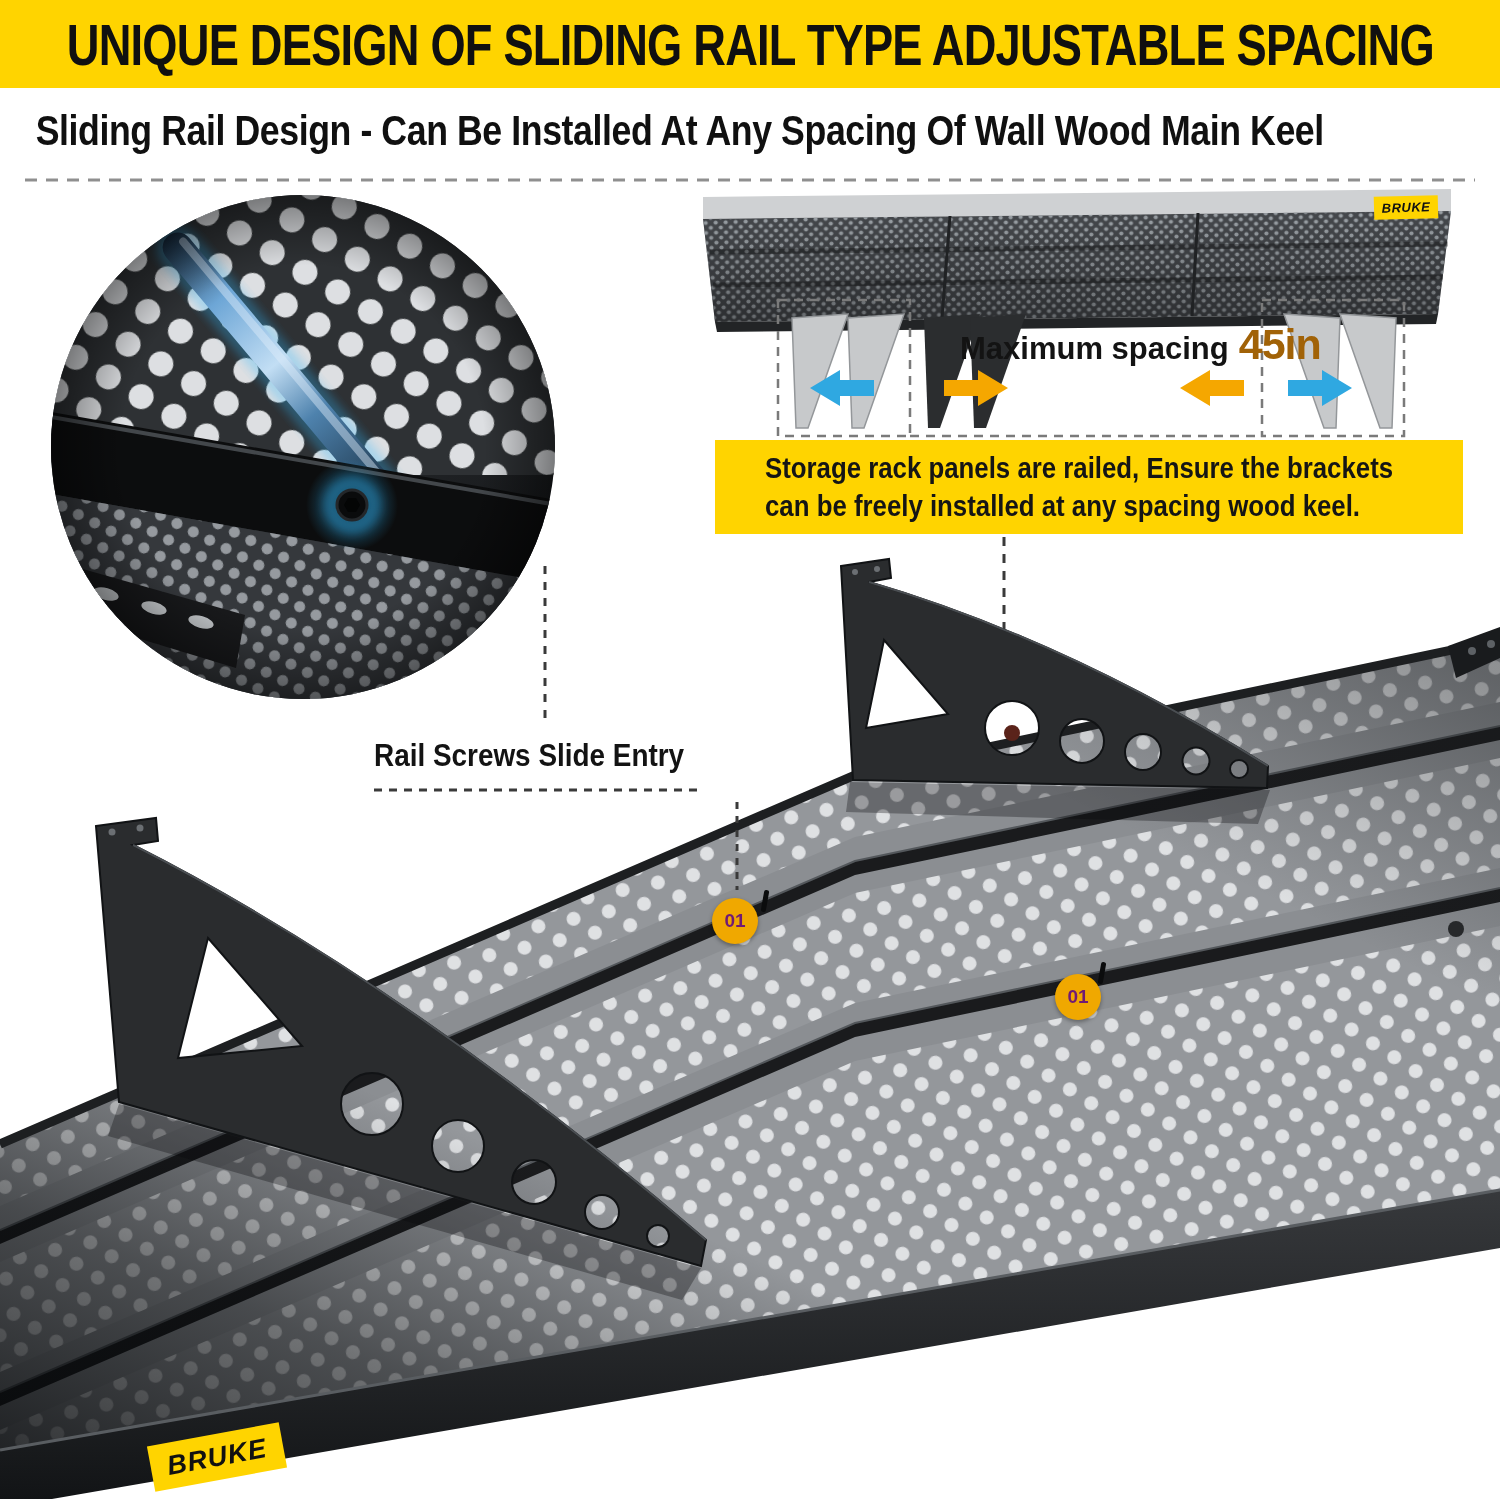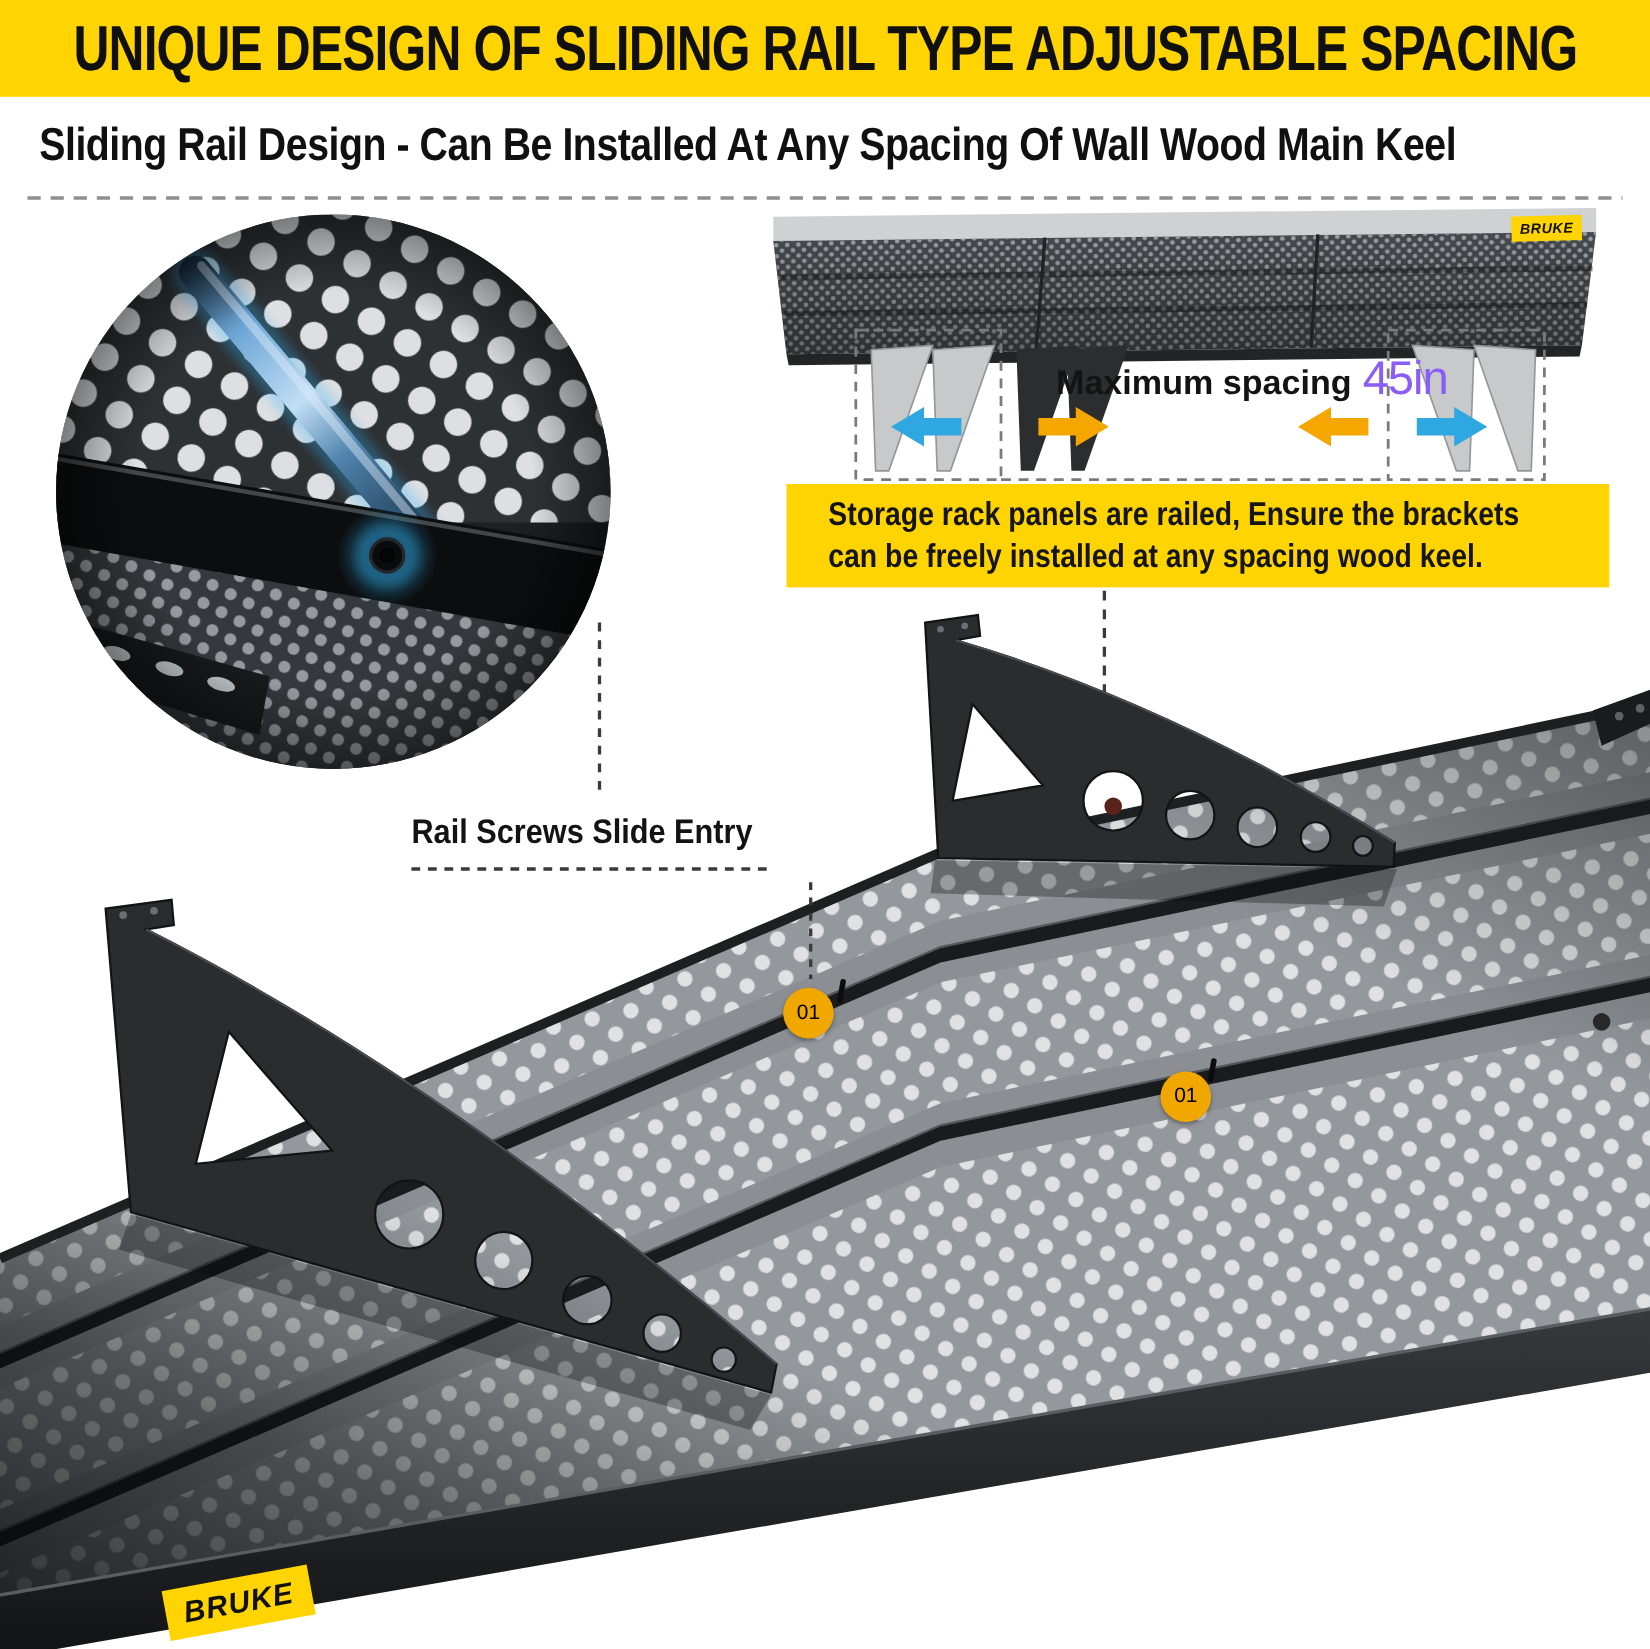--- a/index.html
+++ b/index.html
@@ -11,32 +11,32 @@
   .banner{position:absolute;left:0;top:0;width:1500px;height:88px;background:var(--banner-yellow,#FFD400);
           display:flex;align-items:center;justify-content:center}
   .banner-text{font-size:58px;font-weight:800;color:#101010;white-space:nowrap;letter-spacing:-1px;
                transform:scaleX(.78);transform-origin:center}
   .subtitle-wrap{position:absolute;left:0;top:92px;width:1360px;height:78px;display:flex;align-items:center;justify-content:center}
   .subtitle-text{font-size:42px;font-weight:700;color:#101010;white-space:nowrap;letter-spacing:-.5px;
                  transform:scaleX(.85);transform-origin:center}
 
   .spacing-callout{position:absolute;left:960px;top:320px;display:flex;align-items:baseline;gap:10px;white-space:nowrap}
   .spacing-label{font-size:31px;font-weight:700;color:#131313}
-  .spacing-value{font-size:43px;font-weight:400;color:#8b5cf6;letter-spacing:-1px}
+  .spacing-value{font-size:43px;font-weight:700;color:#a16207;letter-spacing:-1px}
 
   .info-box{position:absolute;left:715px;top:440px;width:748px;height:94px;background:var(--info-yellow,#FFD400);
-            display:flex;flex-direction:column;justify-content:center;padding-left:38px}
+            display:flex;flex-direction:column;justify-content:center;padding-left:50px}
   .info-line{font-size:30px;font-weight:700;color:#151515;line-height:1.27;white-space:nowrap;
              transform:scaleX(.86);transform-origin:left center}
 
   .rail-label{position:absolute;left:374px;top:738px;font-size:31px;font-weight:700;color:#131313;white-space:nowrap;
               transform:scaleX(.9);transform-origin:left center}
 
   .marker{position:absolute;width:46px;height:46px;border-radius:50%;background:var(--marker-yellow,#F0A800);
-          color:#000000;font-size:19px;font-weight:400;display:flex;align-items:center;justify-content:center;
+          color:#701a75;font-size:19px;font-weight:700;display:flex;align-items:center;justify-content:center;
           box-shadow:0 2px 4px rgba(0,0,0,.35)}
   .marker-1{left:712px;top:898px}
   .marker-2{left:1055px;top:974px}
 
   .brand{background:var(--banner-yellow,#FFD400);color:#111;display:flex;align-items:center;justify-content:center;
          font-weight:800;font-style:italic}
   .brand-top{position:absolute;left:1374px;top:196px;width:64px;height:23px;font-size:13px;
              transform:rotate(-1.5deg);letter-spacing:.5px}
   .brand-bottom{position:absolute;left:150px;top:1434px;width:134px;height:46px;font-size:27px;
                 transform:rotate(-10.5deg);letter-spacing:1px}

